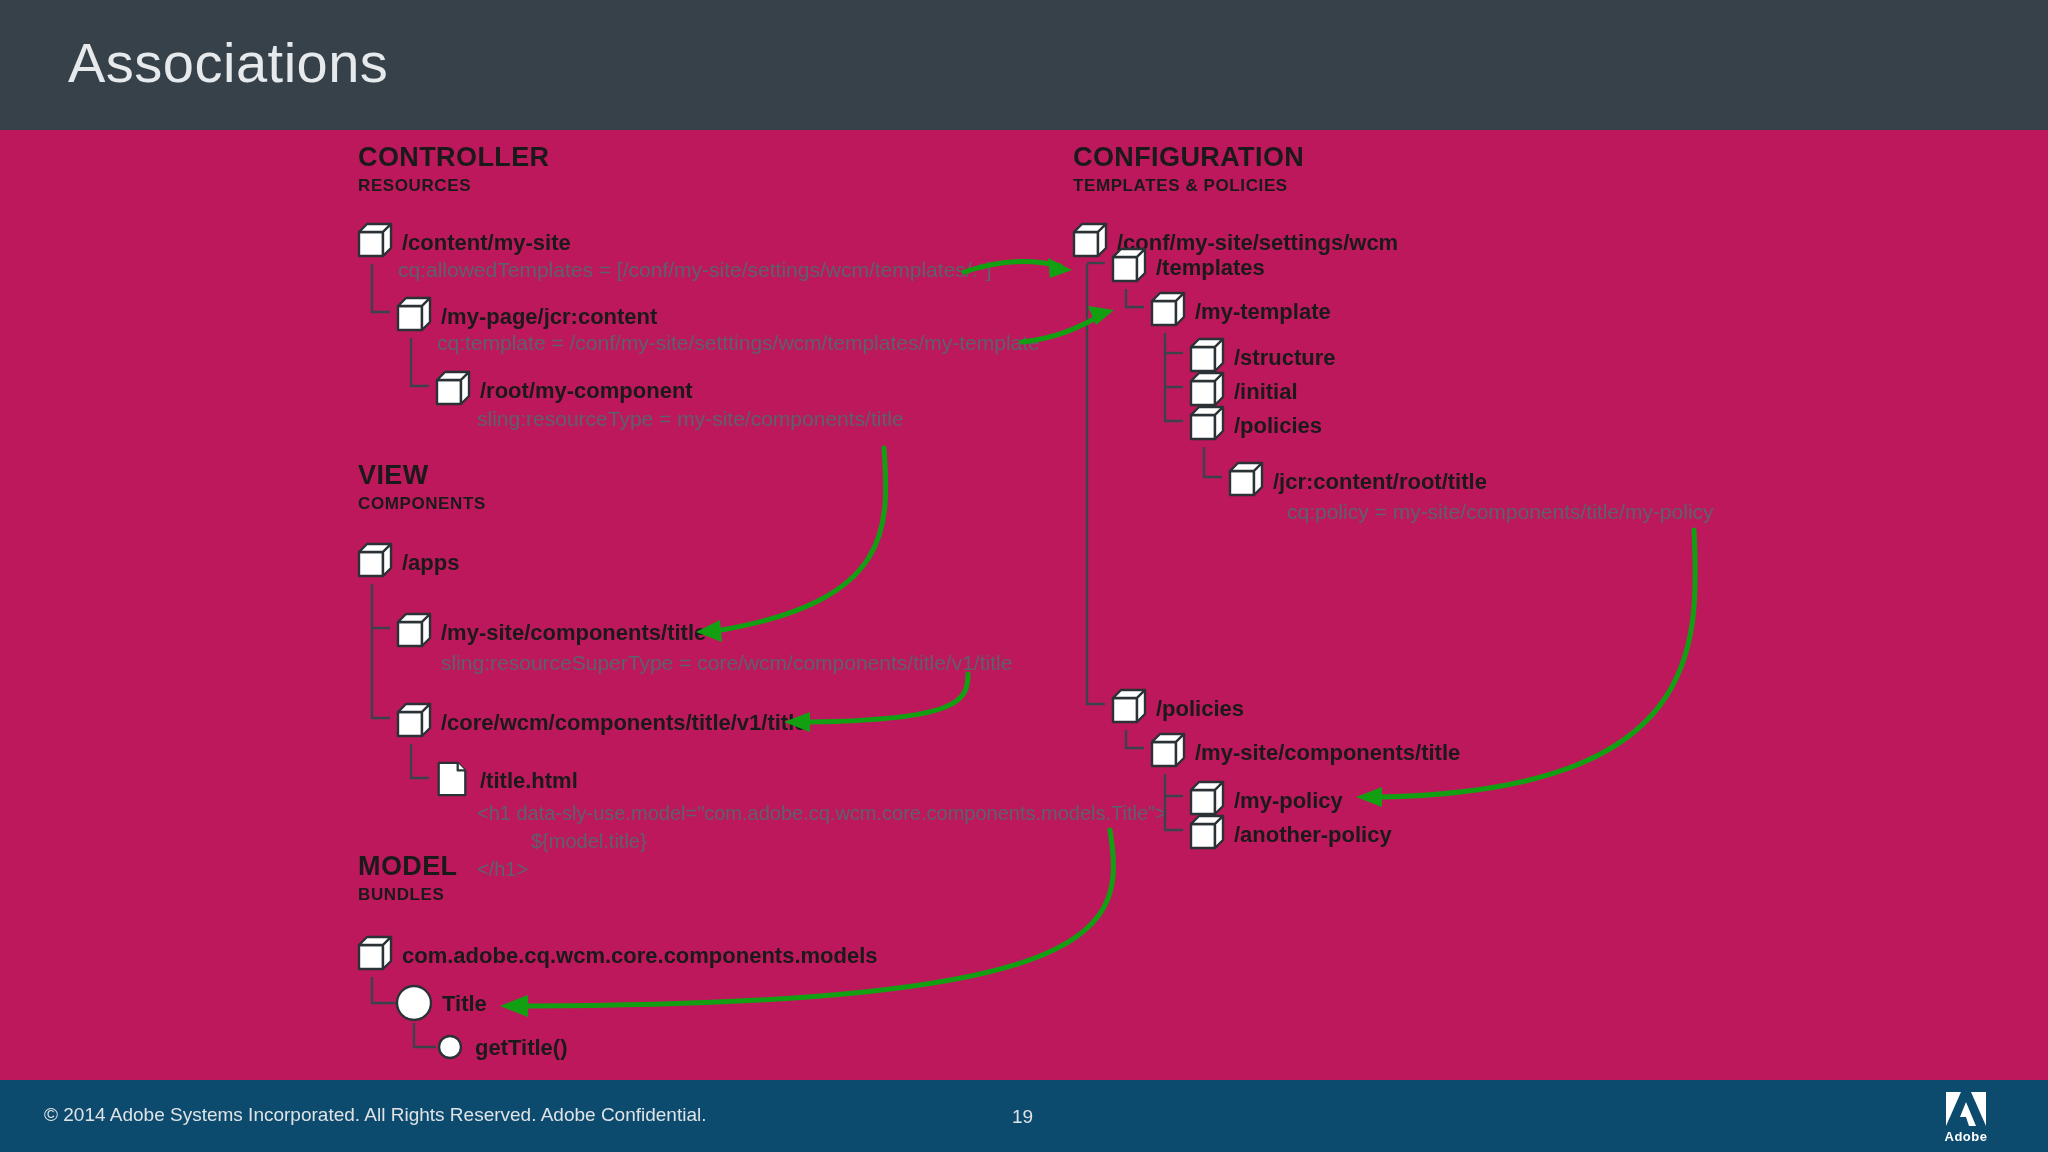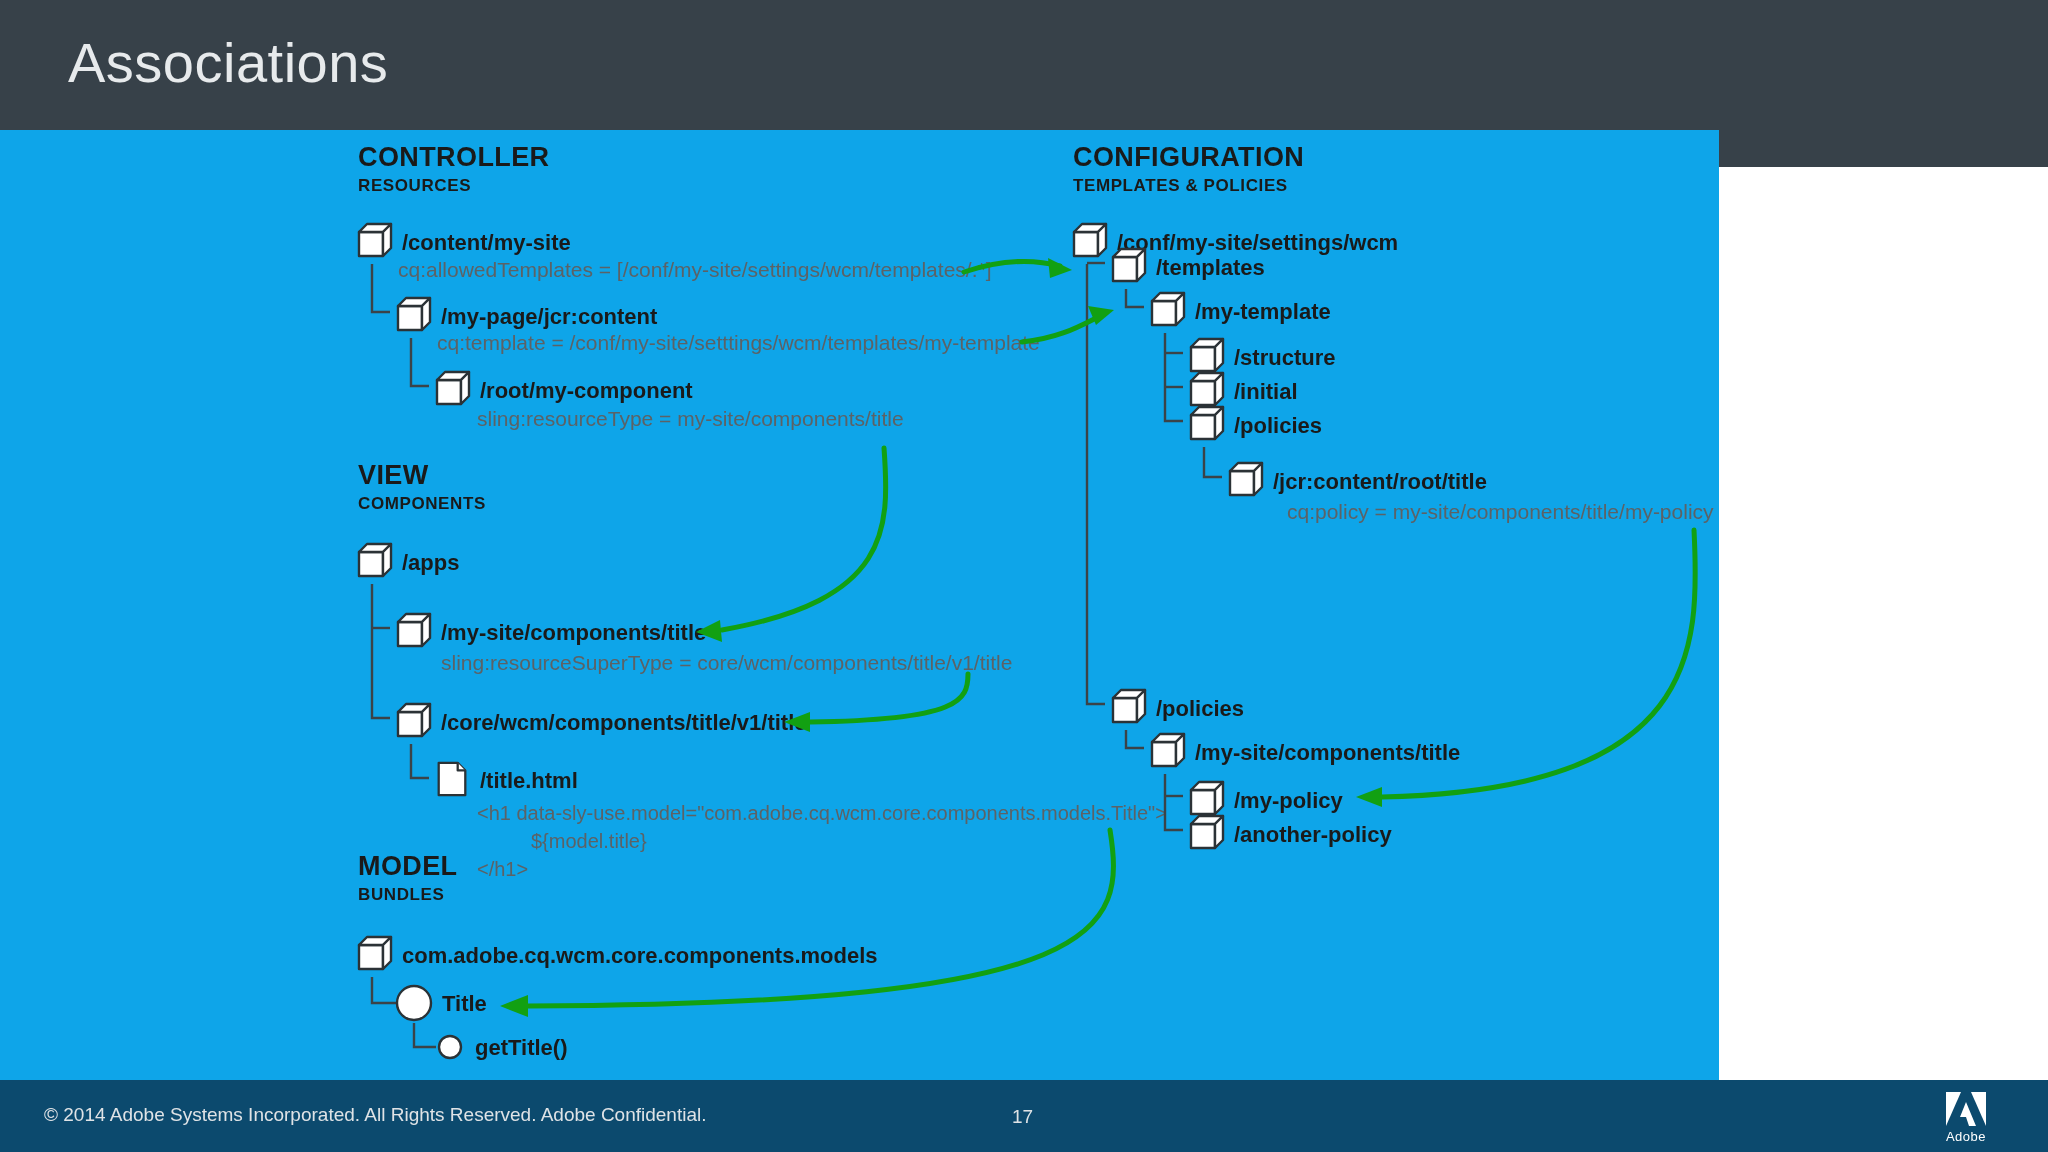--- a/index.html
+++ b/index.html
@@ -15,21 +15,21 @@
     position:absolute;left:0;top:0;width:2048px;height:167px;
     background:#374149;
   }
   .slide-title{
     position:absolute;left:68px;top:30px;
     font-size:56px;font-weight:400;color:#e7eaec;
     letter-spacing:0.5px;
     font-family:"Liberation Sans", sans-serif;
   }
   
-  .canvas{position:absolute;left:0;top:130px;width:1719px;height:952px;background:#0ea5e9;}
+  .canvas{position:absolute;left:0;top:130px;width:2048px;height:952px;background:#be185d;}
   svg.diagram{position:absolute;left:0;top:0;width:2048px;height:952px;}
 
   
   .slide-footer{
     position:absolute;left:0;bottom:0;width:2048px;height:72px;
     background:#0c4a6e;
   }
   .footer-copy{
     position:absolute;left:44px;top:24px;
     font-size:19px;color:#dfe3e6;font-family:"Liberation Sans", sans-serif;
@@ -37,21 +37,21 @@
   .footer-page{
     position:absolute;left:1012px;top:26px;
     font-size:19px;color:#dfe3e6;font-family:"Liberation Sans", sans-serif;
   }
   .adobe-logo{
     position:absolute;right:36px;top:10px;width:92px;height:56px;
     text-align:center;
   }
   .adobe-word{
     display:block;font-size:13px;color:#fff;letter-spacing:.5px;margin-top:-3px;
-    font-family:"Liberation Sans", sans-serif;font-weight:400;
+    font-family:"Liberation Sans", sans-serif;font-weight:700;
   }
   
   .sec-title{font-family:"Liberation Sans", sans-serif;font-size:27px;font-weight:700;fill:#1a1a1a;letter-spacing:.4px;}
   .sec-sub{font-family:"Liberation Sans", sans-serif;font-size:17px;font-weight:700;fill:#1a1a1a;letter-spacing:.6px;}
   .node-label{font-family:"Liberation Sans", sans-serif;font-size:22px;font-weight:700;fill:#1a1a1a;}
   .prop-label{font-family:"Liberation Sans", sans-serif;font-size:21px;font-weight:400;fill:#5c6266;}
   .code-label{font-family:"Liberation Sans", sans-serif;font-size:20px;font-weight:400;fill:#5c6266;}
   .tree-line{stroke:#3b4348;stroke-width:2.4;fill:none;}
   .arrow{stroke:#12a012;stroke-width:5;fill:none;stroke-linecap:round;}
   .arrow-head{fill:#12a012;}
@@ -231,21 +231,21 @@
       <path class="arrow" d="M1110,700 C1126,800 1110,874 528,876"></path>
       <path class="arrow-head" d="M500,876 L528,887 L528,865 Z"></path>
     </g>
   </g>
 
 </svg>
 </div>
 
 <div class="slide-footer">
   <div class="footer-copy">© 2014 Adobe Systems Incorporated.  All Rights Reserved.  Adobe Confidential.</div>
-  <div class="footer-page">17</div>
+  <div class="footer-page">19</div>
   <div class="adobe-logo">
     <svg width="44" height="38" viewBox="0 0 44 38">
       <path d="M2,36 L2,2 L17,2 Z" fill="#ffffff"></path>
       <path d="M42,36 L42,2 L27,2 Z" fill="#ffffff"></path>
       <path d="M22,12 L32,36 L25,36 L22,27 L16,27 Z" fill="#ffffff"></path>
     </svg>
     <span class="adobe-word">Adobe</span>
   </div>
 </div>
 

